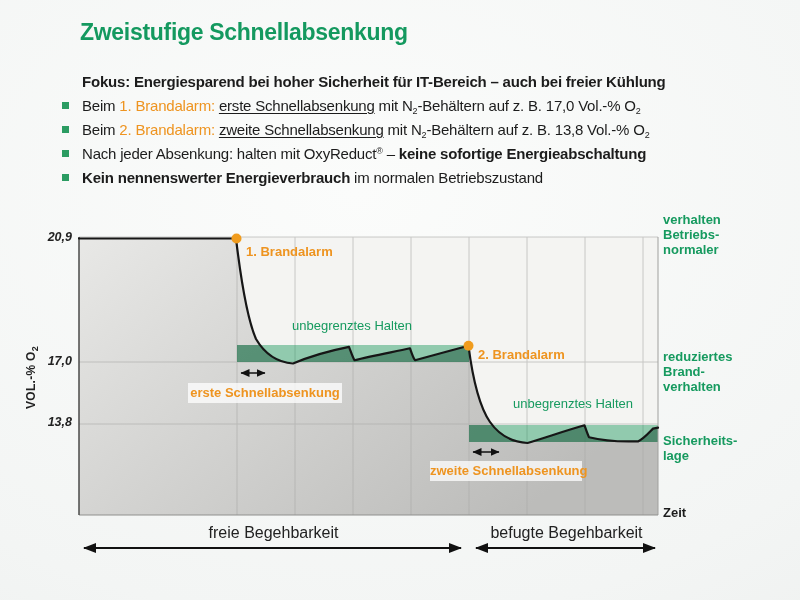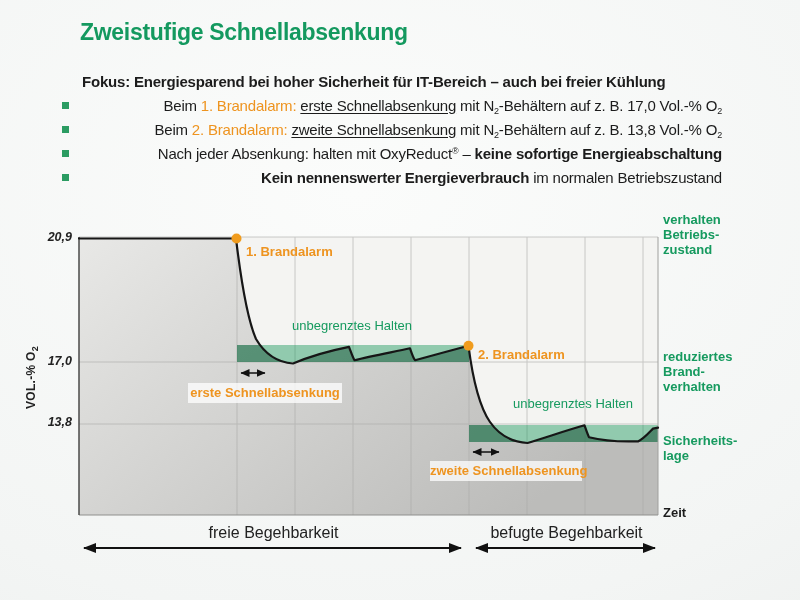--- a/index.html
+++ b/index.html
@@ -4,21 +4,21 @@
 <style>
   html,body{margin:0;padding:0;}
   body{font-family:"Liberation Sans",sans-serif;}
   .stage{position:relative;width:800px;height:600px;overflow:hidden;
     background:radial-gradient(ellipse 130% 130% at 42% 32%, #fbfcfb 0%, #f3f5f4 55%, #e8ebea 100%);padding-left:48px;}
   .abs{position:absolute;}
   .title{left:80px;top:19px;font-size:23px;font-weight:bold;color:#14995f;letter-spacing:-0.3px;}
   .fokus{left:82px;top:73px;font-size:15px;font-weight:bold;color:#1c1c1c;letter-spacing:-0.2px;}
   .bullets{left:62px;top:94px;width:660px;}
   .bullet{position:relative;padding-left:20px;height:24px;line-height:24px;
-    font-size:15px;color:#1c1c1c;letter-spacing:-0.2px;white-space:nowrap;text-align:right;}
+    font-size:15px;color:#1c1c1c;letter-spacing:-0.2px;white-space:nowrap;}
   .bullet .sq{position:absolute;left:0;top:8px;width:7px;height:7px;background:#2b9c62;}
   .b{font-weight:bold;}
   .u{text-decoration:underline;text-underline-offset:2px;}
   .c-orange{color:#ee9420;}
   sub{font-size:9px;vertical-align:-3px;line-height:0;}
   sup{font-size:9px;vertical-align:5px;line-height:0;}
   svg{position:absolute;left:0;top:0;}
   .ticklab{width:44px;text-align:right;font-size:12.5px;font-weight:bold;color:#222;left:28px;font-style:italic;}
   .ylabel{left:24px;top:409px;transform:rotate(-90deg);transform-origin:0 0;
     font-size:12px;font-weight:bold;color:#222;letter-spacing:0.3px;white-space:nowrap;}
@@ -111,21 +111,21 @@
   <div class="abs annot-orange" style="left:246px;top:244px;">1. Brandalarm</div>
   <div class="abs annot-orange" style="left:478px;top:347px;">2. Brandalarm</div>
   <div class="abs annot-green" style="left:272px;top:318px;width:160px;text-align:center;">unbegrenztes Halten</div>
   <div class="abs annot-green" style="left:493px;top:396px;width:160px;text-align:center;">unbegrenztes Halten</div>
   <div class="abs phasebox" style="left:188px;top:383px;width:154px;">erste Schnellabsenkung</div>
   <div class="abs phasebox" style="left:430px;top:461px;width:152px;">zweite Schnellabsenkung</div>
 
   <div class="abs rightlab" style="top:212px;">
     <div>verhalten</div>
     <div>Betriebs-</div>
-    <div>zustand</div>
+    <div>normaler</div>
   </div>
   <div class="abs rightlab" style="top:349px;">
     <div>reduziertes</div>
     <div>Brand-</div>
     <div>verhalten</div>
   </div>
   <div class="abs rightlab" style="top:411px;margin-top:22px;">
     <div>Sicherheits-</div>
     <div>lage</div>
   </div>

